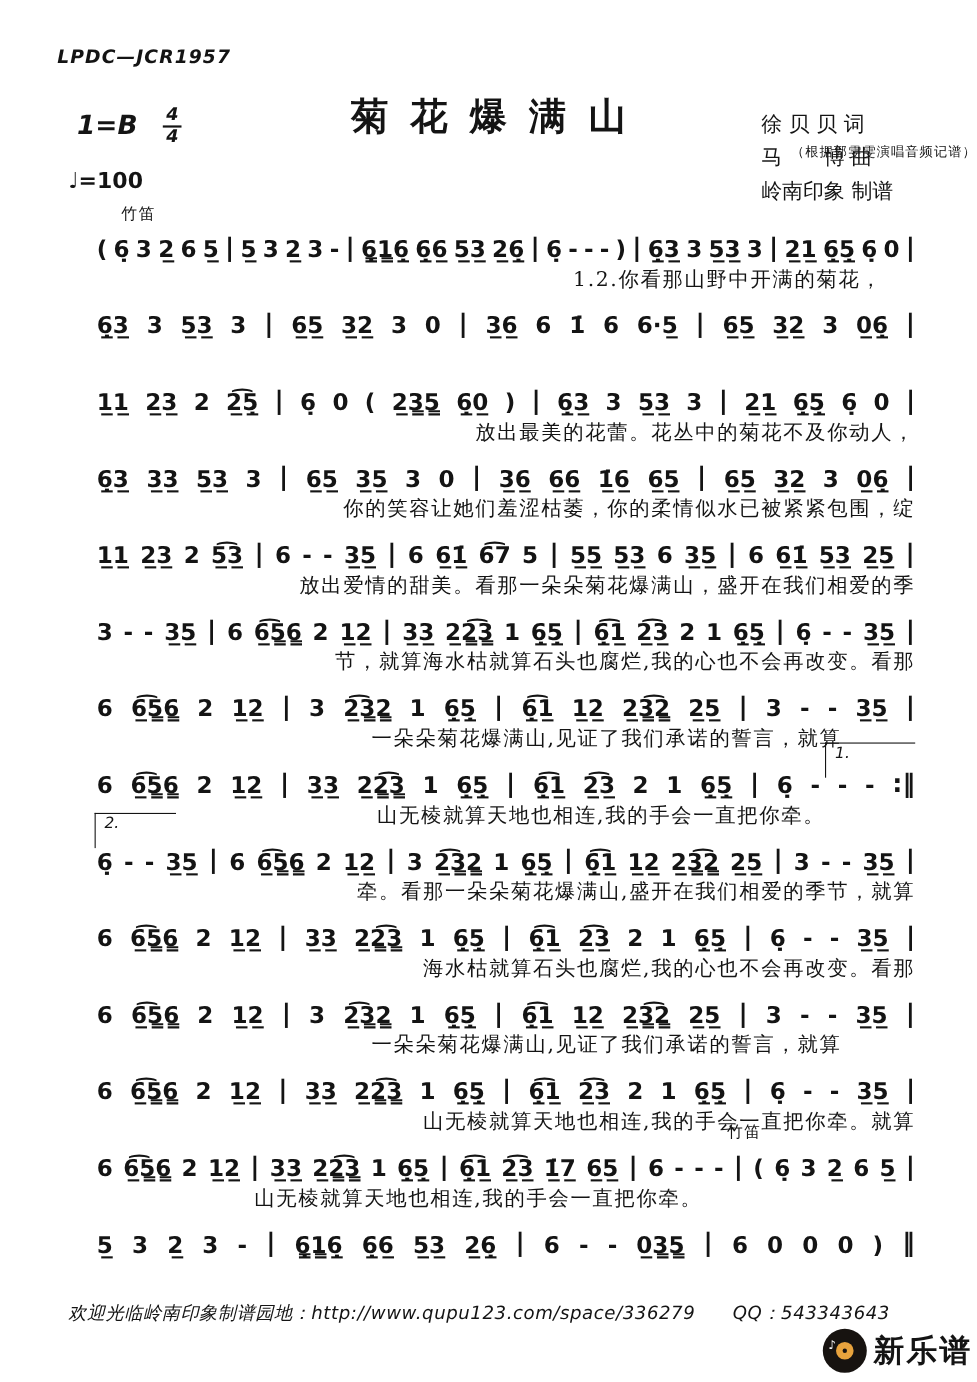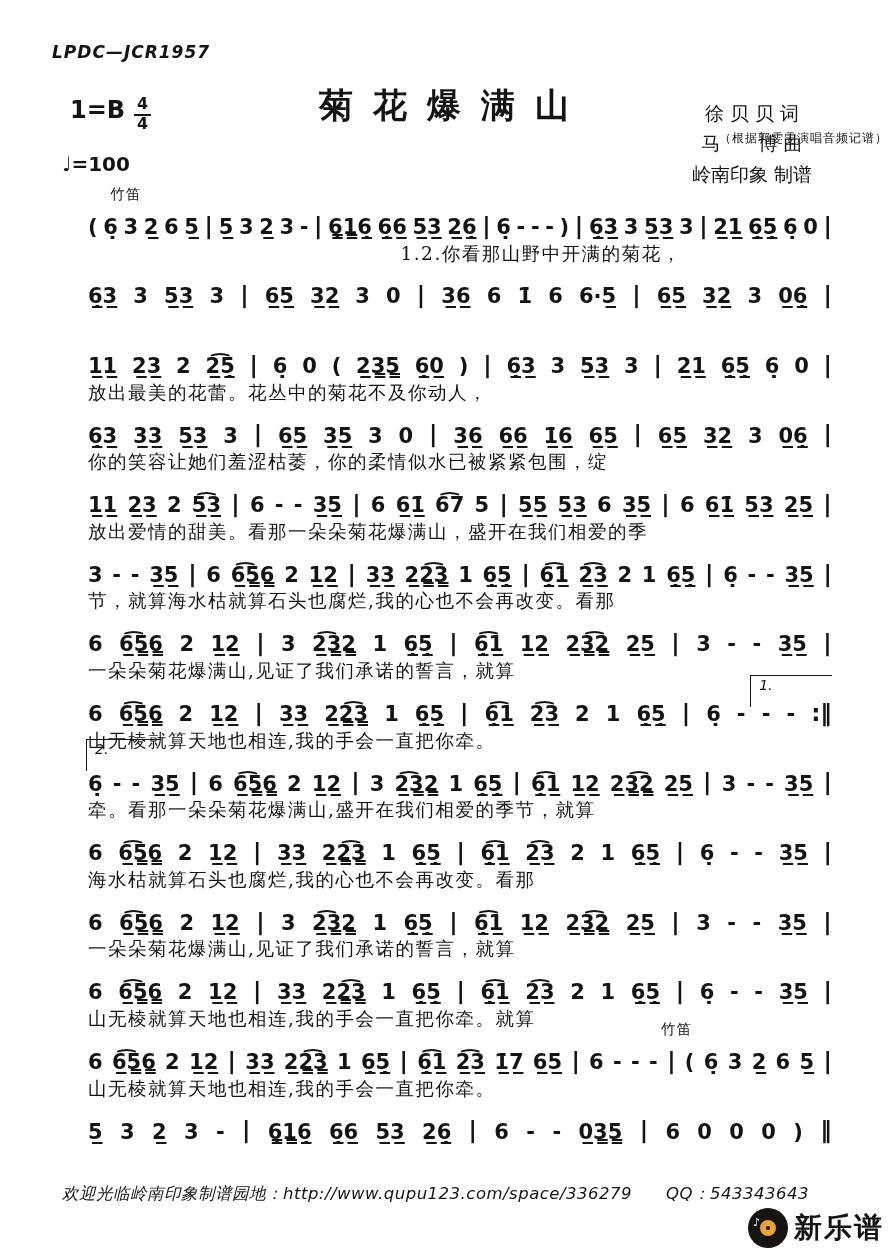--- a/index.html
+++ b/index.html
@@ -3,33 +3,33 @@
 <meta charset="utf-8">
 <style>
   html,body{margin:0;padding:0;}
   body{
     width:888px;height:1256px;background:#ffffff;color:#141414;
     font-family:"DejaVu Sans",sans-serif;position:relative;overflow:hidden;
   }
   .catalog{position:absolute;left:52px;top:42px;font-size:17px;font-weight:bold;font-style:italic;letter-spacing:1px;}
   .title{position:absolute;left:0;right:0;top:60px;text-align:center;font-size:34px;font-weight:bold;
          letter-spacing:20px;text-indent:20px;font-family:"DejaVu Serif",serif;}
-  .keymeter{position:absolute;left:70px;top:96px;font-size:24px;font-weight:bold;display:flex;gap:9px;}
+  .keymeter{position:absolute;left:70px;top:96px;font-size:24px;font-weight:bold;display:flex;align-items:center;gap:23px;font-style:italic;}
   .frac{display:inline-flex;flex-direction:column;align-items:center;font-size:16px;line-height:1.05;font-weight:bold;}
   .frac .ftop{border-bottom:2px solid #141414;padding:0 3px 1px;}
   .subtitle{position:absolute;left:0;right:0;top:130px;text-align:right;font-size:12px;letter-spacing:1px;}
   .credits{position:absolute;right:76px;top:98px;font-size:19px;line-height:1.6;text-align:left;}
-  .credits div{white-space:pre;text-align:center;}
+  .credits div{white-space:pre;}
   .tempo{position:absolute;left:62px;top:152px;font-size:20px;font-weight:bold;}
   .music{position:absolute;left:60px;right:56px;top:198px;margin-left:28px;}
   .system{position:relative;height:69.6px;}
   .notes{display:flex;justify-content:space-between;align-items:flex-end;height:36px;padding-top:5px;}
   .tok{font-weight:bold;font-size:21px;line-height:1.15;white-space:pre;}
   .tok.bar{font-weight:600;font-size:23px;}
-  .lyrics{display:flex;justify-content:flex-start;align-items:center;height:28px;
+  .lyrics{display:flex;justify-content:flex-end;align-items:center;height:28px;
           font-size:18.5px;letter-spacing:1.5px;font-family:"DejaVu Serif",serif;}
   .lyrics span{white-space:pre;}
   .sys-label{position:absolute;top:-13px;font-size:14.5px;letter-spacing:1px;}
   .volta{position:absolute;font-style:italic;font-size:14px;border-top:1.8px solid #141414;border-left:1.8px solid #141414;
          padding:1px 4px 14px 8px;box-sizing:border-box;}
   .volta.right{right:0;top:-10px;width:11%;}
   .volta.left{left:-2px;top:-16px;width:10%;}
   .footer{position:absolute;left:62px;top:1180px;font-size:16.5px;font-style:italic;line-height:1.65;letter-spacing:0.5px;}
   .footer div{white-space:pre;}
   .logo{position:absolute;right:4px;top:1208px;display:flex;align-items:center;gap:6px;}

